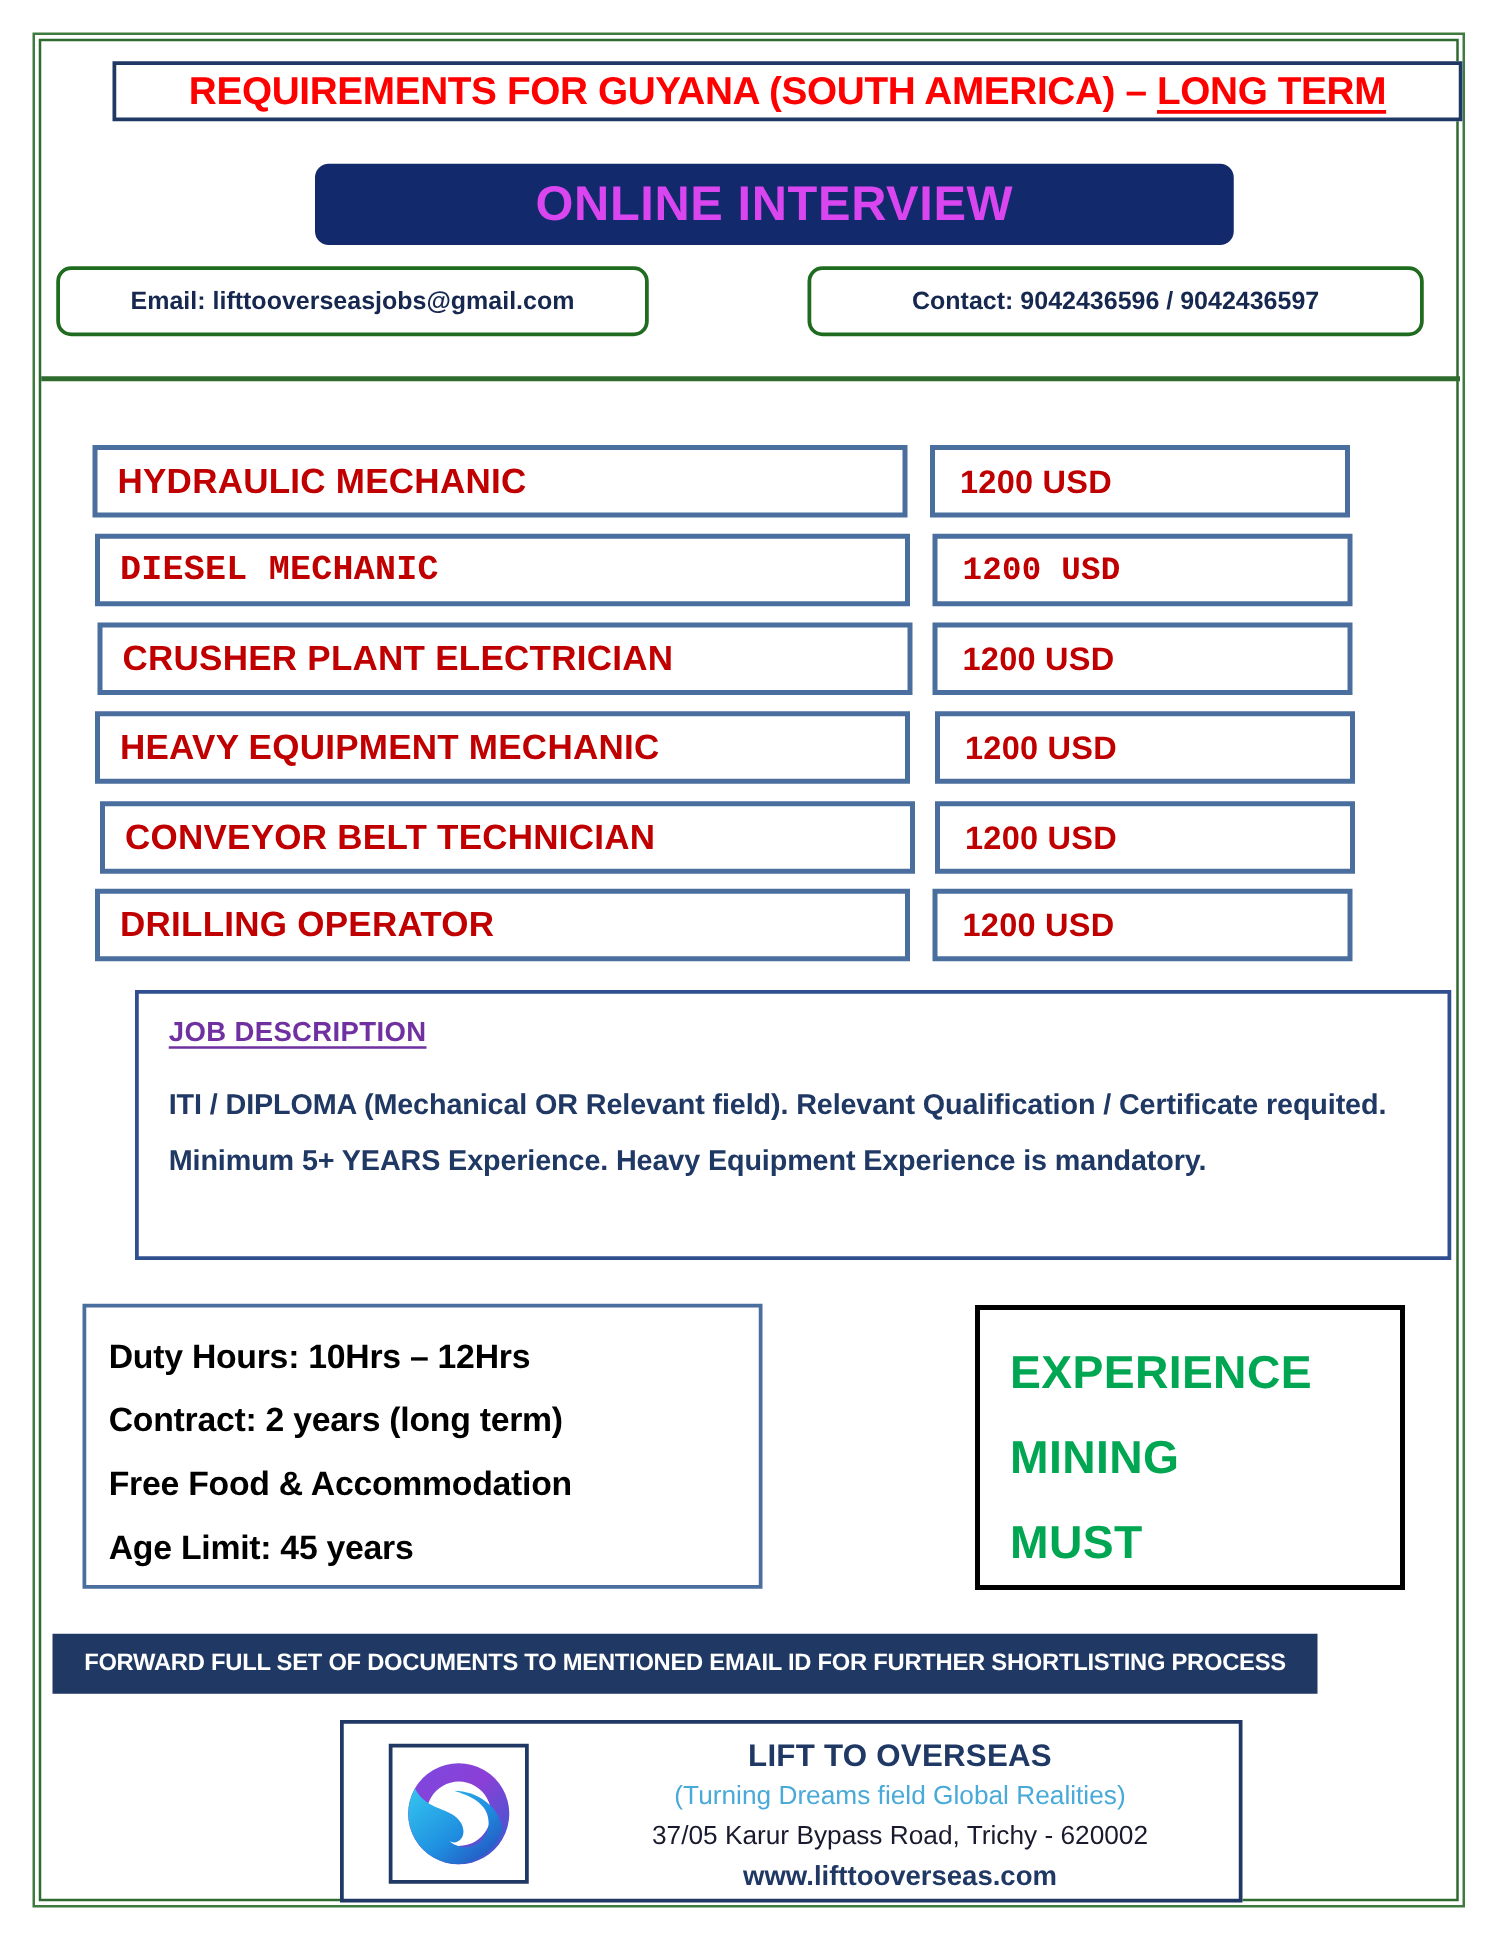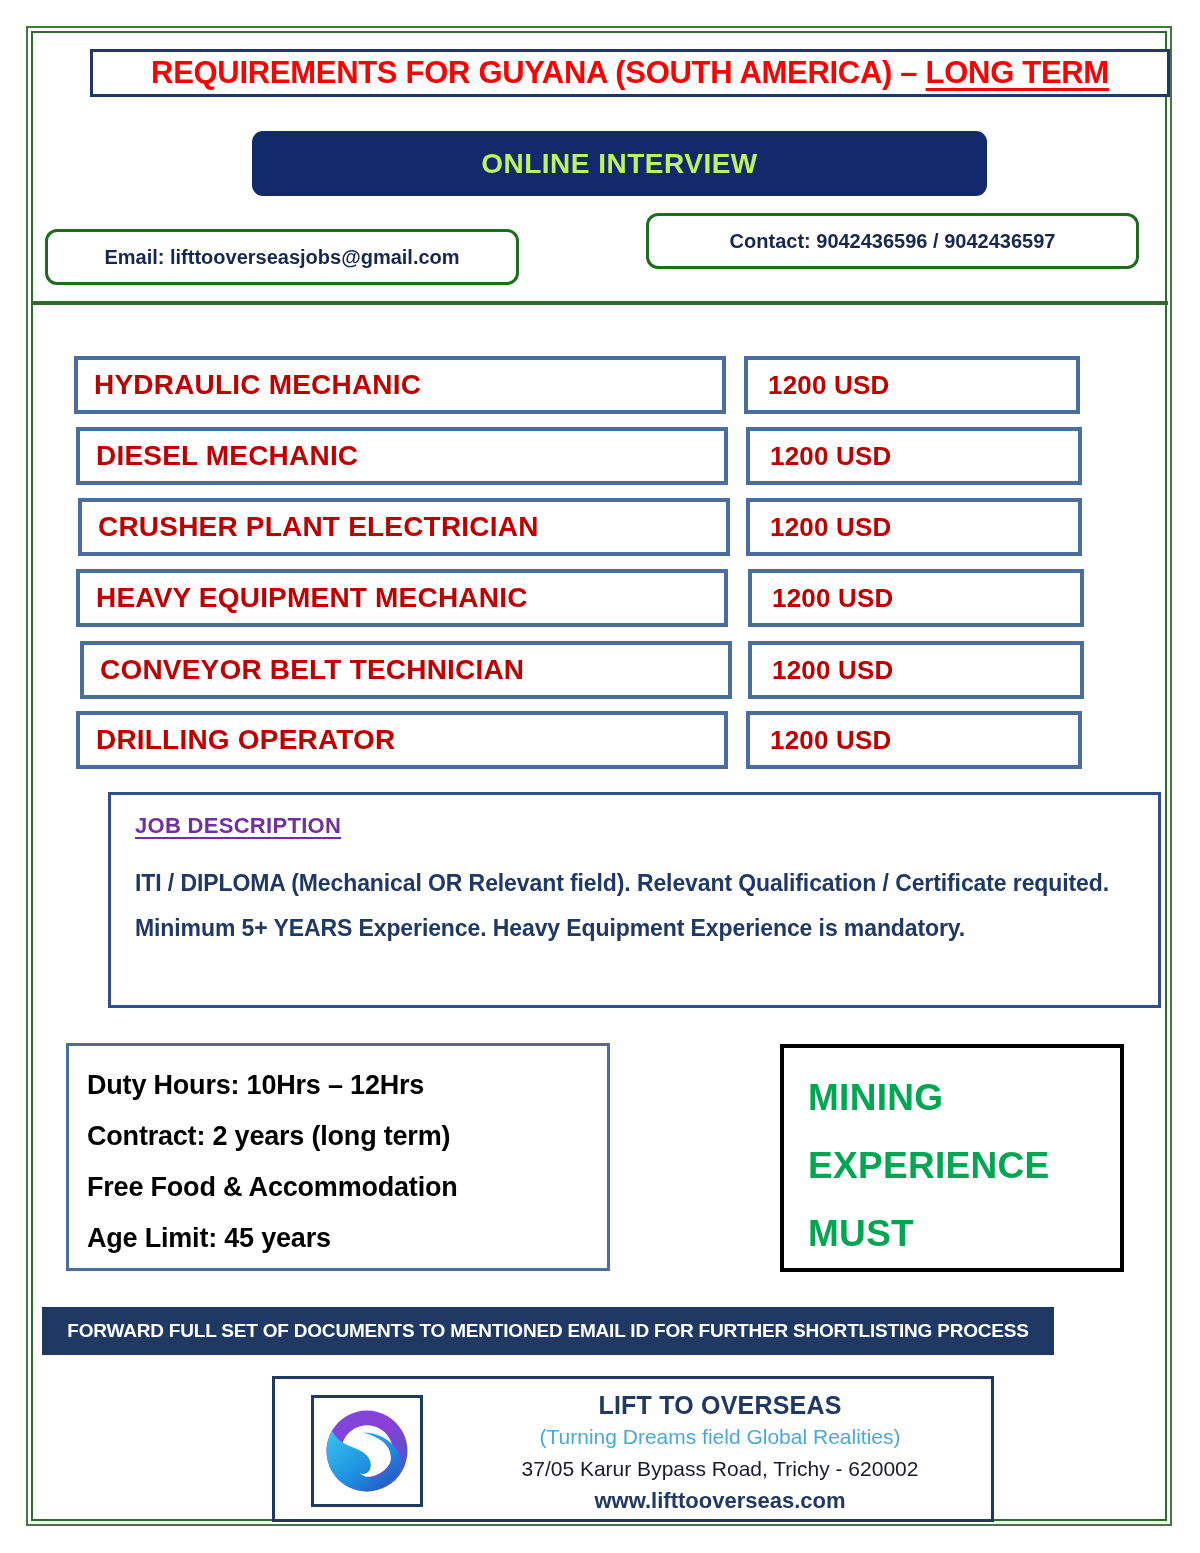--- a/index.html
+++ b/index.html
@@ -76,22 +76,22 @@
     top: 131px;
     width: 735px;
     height: 65px;
     background: #12296b;
     border-radius: 11px;
     display: flex;
     align-items: center;
     justify-content: center;
   }
   .interview-banner span {
-    color: #bef264;
-    font-size: 28px;
+    color: #d946ef;
+    font-size: 39px;
     font-weight: bold;
     letter-spacing: 0.5px;
   }
 
   .contact-row {
     position: absolute;
     left: 45px;
     top: 213px;
     width: 1110px;
     height: 58px;
@@ -104,21 +104,21 @@
     box-sizing: border-box;
     display: flex;
     align-items: center;
     justify-content: center;
   }
   .pill span {
     color: #16284f;
     font-size: 20px;
     font-weight: bold;
   }
-  .pill-email { left: 0px; top: 16px; width: 474px; height: 56px; }
+  .pill-email { left: 0px; top: 0px; width: 474px; height: 56px; }
   .pill-phone { left: 601px; top: 0px; width: 493px; height: 56px; }
 
   
   .jobs {
     position: absolute;
     left: 0;
     top: 0;
     width: 1200px;
   }
   .job-row {
@@ -317,21 +317,21 @@
 
 <div class="jobs">
   <div class="job-row" style="top:356px;">
     <div class="job-title-box" style="left:74px;">
       <span>HYDRAULIC MECHANIC</span>
       </div>
     <div class="job-salary-box" style="left:744px;">
       <span>1200 USD</span>
       </div>
   </div>
-  <div class="job-row" style="top:427px;">
+  <div class="job-row" style="top:427px;font-family:Liberation Mono, monospace;">
     <div class="job-title-box" style="left:76px;">
       <span>DIESEL MECHANIC</span>
       </div>
     <div class="job-salary-box" style="left:746px;">
       <span>1200 USD</span>
       </div>
   </div>
   <div class="job-row" style="top:498px;">
     <div class="job-title-box" style="left:78px;">
       <span>CRUSHER PLANT ELECTRICIAN</span>
@@ -372,22 +372,22 @@
 </div>
 
 <div class="terms-box">
   <div class="terms-line">Duty Hours: 10Hrs – 12Hrs</div>
   <div class="terms-line">Contract: 2 years (long term)</div>
   <div class="terms-line">Free Food &amp; Accommodation</div>
   <div class="terms-line">Age Limit: 45 years</div>
 </div>
 
 <div class="mining-box">
+  <div class="mining-line">EXPERIENCE</div>
   <div class="mining-line">MINING</div>
-  <div class="mining-line">EXPERIENCE</div>
   <div class="mining-line">MUST</div>
 </div>
 
 <div class="forward-banner">
   <span>FORWARD FULL SET OF DOCUMENTS TO MENTIONED EMAIL ID FOR FURTHER SHORTLISTING PROCESS</span>
 </div>
 
 <div class="company-box">
   <div class="logo-frame">
     <svg width="92" height="92" viewBox="0 0 100 100">

